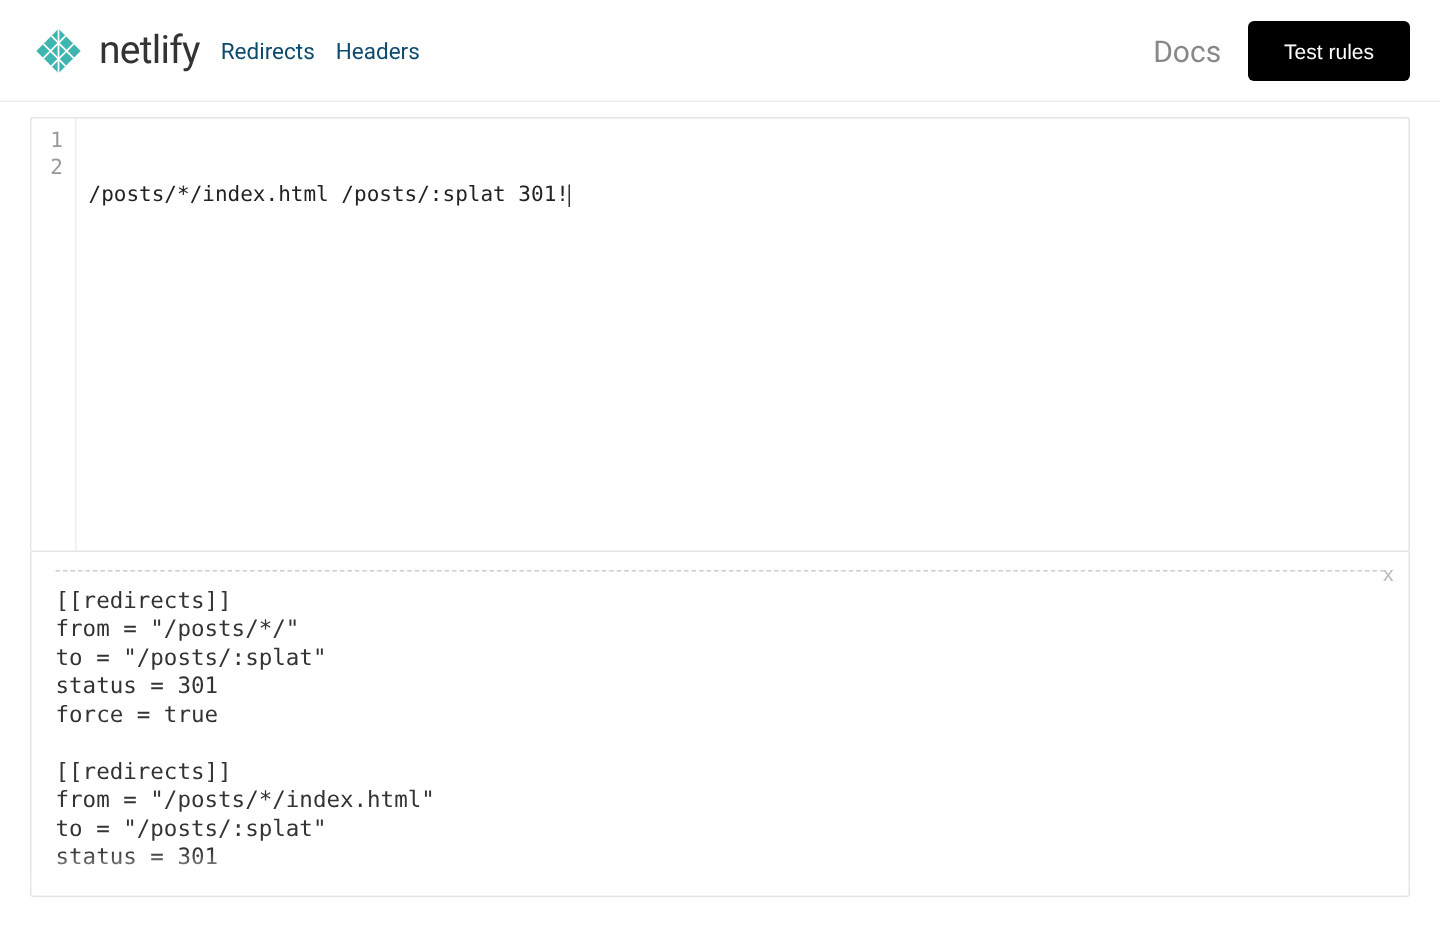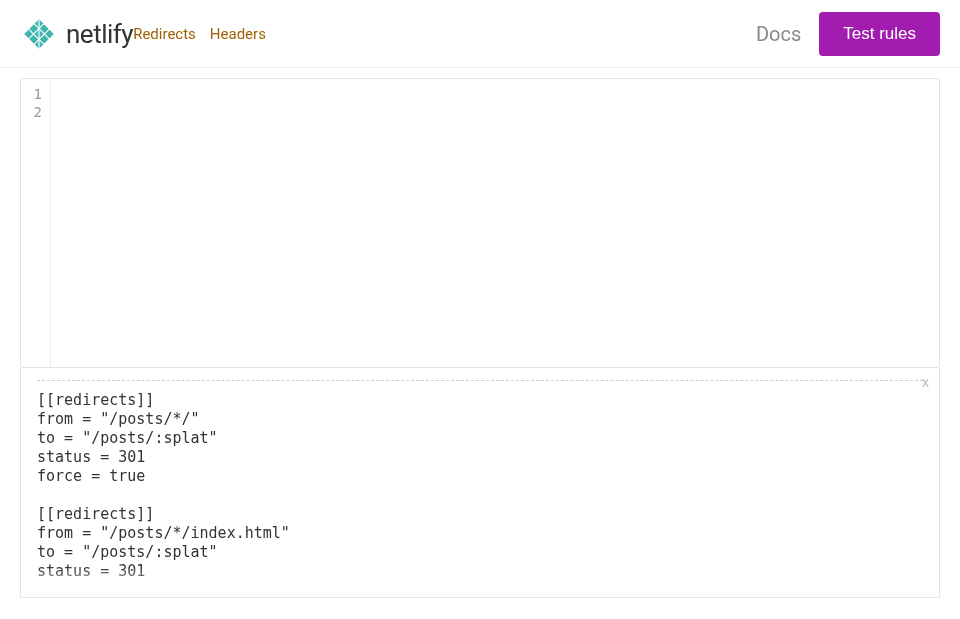--- a/index.html
+++ b/index.html
@@ -25,38 +25,39 @@
   .logo-icon svg { display: block; }
   .logo-text {
     font-size: 26px;
     color: #333;
     font-weight: 400;
     letter-spacing: -0.5px;
   }
   .tabs {
     display: flex;
     gap: 14px;
-    color: #a16207;
+    margin-left: 14px;
+    color: #0c4a6e;
     font-size: 15px;
   }
   .tab { cursor: pointer; }
   .spacer { flex: 1; }
   .docs-link {
     color: #888;
     font-size: 20px;
     margin-right: 18px;
     cursor: pointer;
   }
   .test-btn {
-    background: #a21caf;
+    background: #000000;
     color: #fff;
     border: none;
     border-radius: 4px;
     padding: 12px 24px;
-    font-size: 17px;
+    font-size: 14px;
     cursor: pointer;
   }
   .main {
     padding: 10px 20px 0 20px;
   }
   .editor {
     border: 1px solid #e4e4e4;
     border-radius: 2px;
     height: 290px;
     display: flex;
@@ -164,20 +165,21 @@
   <button class="test-btn">Test rules</button>
 </div>
 
 <div class="main">
   <div class="editor">
     <div class="gutter">
       <div>1</div>
       <div>2</div>
     </div>
     <div class="code">
+      <div class="code-line"><span>/posts/*/index.html /posts/:splat 301!</span><span class="cursor"></span></div>
     </div>
   </div>
 
   <div class="result">
     <span class="result-close">x</span>
     <hr class="result-divider">
     <div class="result-body">[[redirects]]
 from = "/posts/*/"
 to = "/posts/:splat"
 status = 301

